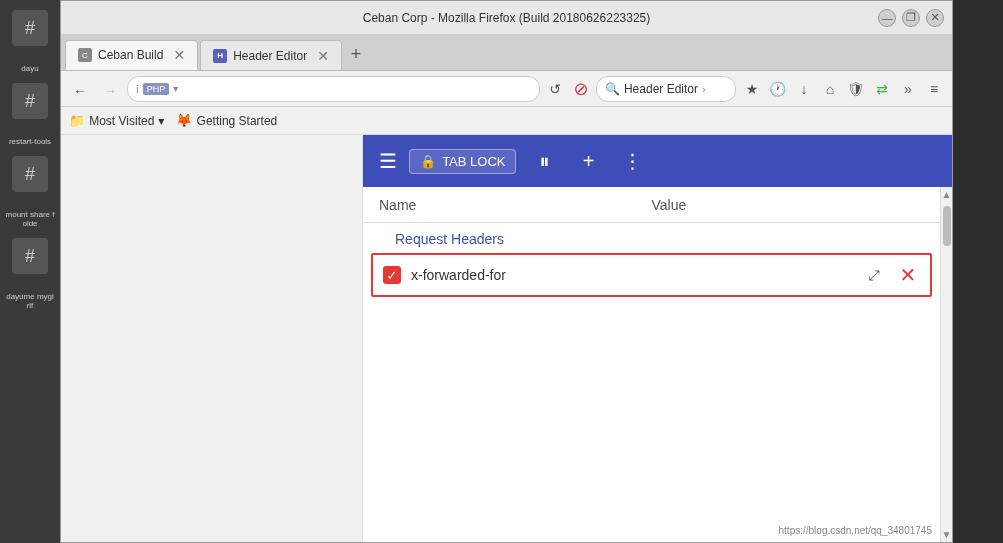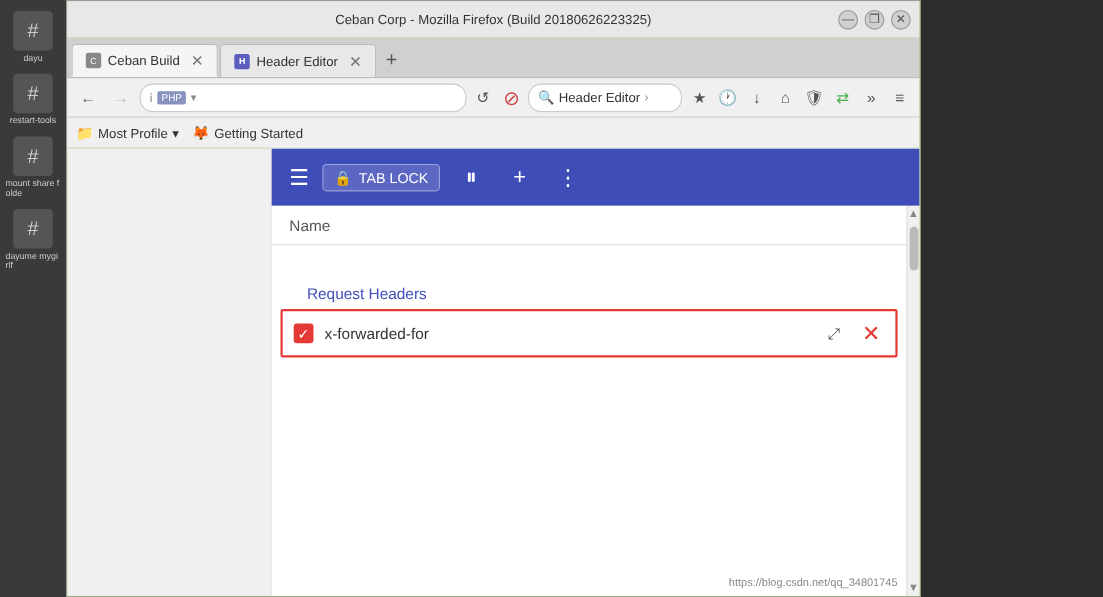--- a/index.html
+++ b/index.html
@@ -42,33 +42,33 @@
       display: flex;
       align-items: center;
       justify-content: center;
       font-size: 18px;
       color: #ccc;
     }
 
     .desktop-icon .icon-label {
       font-size: 8px;
       color: #ccc;
-      text-align: left;
-      margin-top: 2px;
+      text-align: center;
+      margin-top: 18px;
       word-break: break-all;
     }
 
     
     .browser {
       position: absolute;
       top: 0;
       left: 60px;
-      width: 777px;
+      width: 893px;
       height: 543px;
-      background: #84cc16;
+      background: #e5e5e5;
       border: 1px solid #999;
       display: flex;
       flex-direction: column;
     }
 
     
     .title-bar {
       background: #e8e8e8;
       height: 34px;
       display: flex;
@@ -437,21 +437,20 @@
     }
 
     .col-value {
       flex: 1;
       font-size: 14px;
       color: #555;
     }
 
     .request-headers-section {
       padding: 8px 32px 4px;
-      margin-top: 28px;
     }
 
     .request-headers-label {
       font-size: 14px;
       color: #3f4db8;
       margin-bottom: 2px;
     }
 
     
     .header-row {
@@ -597,21 +596,21 @@
       <div class="toolbar-icon-btn">🛡</div>
       <div class="toolbar-icon-btn" style="color:#4caf50;">⇄</div>
       <div class="toolbar-icon-btn">»</div>
       <div class="toolbar-icon-btn">≡</div>
     </div>
   </div>
 
   <div class="bookmarks-bar">
     <div class="bookmark-item">
       <span class="bm-icon">📁</span>
-      <span>Most Profile</span>
+      <span>Most Visited</span>
       <span>▾</span>
     </div>
     <div class="bookmark-item">
       <span class="bm-icon">🦊</span>
       <span>Getting Started</span>
     </div>
   </div>
 
   <div class="page-content">
 
@@ -628,20 +627,21 @@
         <div class="panel-action-btn">⏸</div>
         <div class="panel-action-btn">+</div>
         <div class="panel-action-btn">⋮</div>
       </div>
 
       <div class="panel-body">
         <div class="table-area">
 
           <div class="table-header">
             <span class="col-name">Name</span>
+            <span class="col-value">Value</span>
           </div>
 
           <div class="request-headers-section">
             <div class="request-headers-label">Request Headers</div>
           </div>
 
           <div class="header-row">
             <div class="row-checkbox">✓</div>
             <span class="row-name">x-forwarded-for</span>
             <div class="row-expand-btn">⤢</div>

